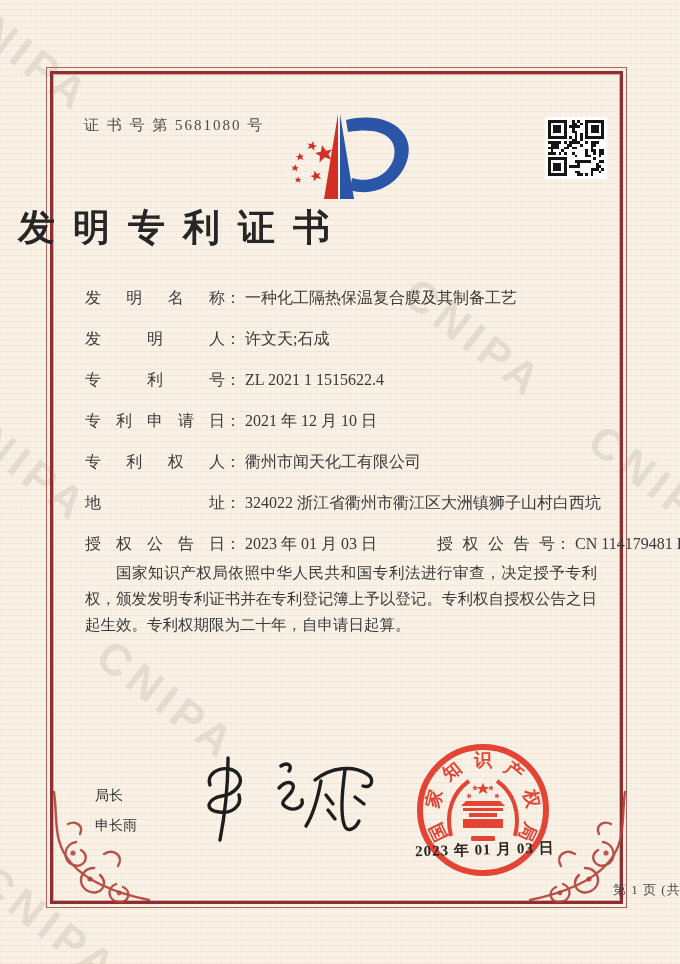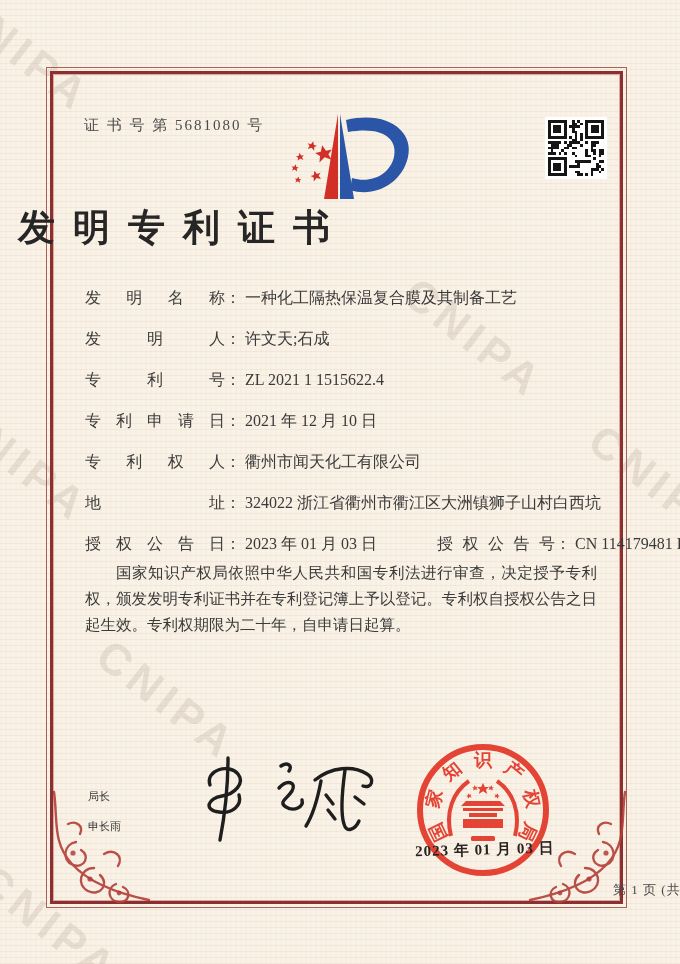--- a/index.html
+++ b/index.html
@@ -29,21 +29,21 @@
     font-size:37px; font-weight:bold; letter-spacing:18px; text-indent:18px; color:#262626;
   }
   .fields{ position:absolute; left:85px; top:288px; width:515px; font-size:16px;}
   .frow{ height:20px; line-height:20px; margin-bottom:21px; white-space:nowrap;}
   .flabel{ display:inline-block; width:140px; text-align:justify; text-align-last:justify; vertical-align:top; color:#3c3c3c;}
   .flabel2{ display:inline-block; width:118px; text-align:justify; text-align-last:justify; vertical-align:top; color:#3c3c3c;}
   .fvalue{ color:#3a3a3a;}
   .gdate{ display:inline-block; width:188px;}
   .paras{ position:absolute; left:85px; top:560px; width:512px; font-size:15.5px; line-height:26px; text-align:justify; color:#3a3a3a;}
   .paras p{ margin:0; text-indent:2em;}
-  .signer{ position:absolute; left:88px; top:781px; font-size:11px; line-height:30px; color:#333;}
+  .signer{ position:absolute; left:95px; top:781px; font-size:14px; line-height:30px; color:#333;}
   .signature{ position:absolute; left:175px; top:750px; width:210px; height:95px;}
   .seal{ position:absolute; left:413px; top:740px; width:140px; height:140px; opacity:0.94;}
   .seal-date{
     position:absolute; left:415px; top:840px; width:170px;
     font:700 15px "Liberation Serif", serif; color:#28231f; letter-spacing:1px;
     transform:rotate(-1.5deg); white-space:nowrap;
   }
   .page-num{ position:absolute; left:0; top:881px; width:100%; text-align:right; font-size:13px; letter-spacing:1px; color:#4a4a4a;margin-left:36px;}
   .cont-note{ position:absolute; left:0; top:917px; width:100%; text-align:center; font-size:13.5px; letter-spacing:2px; color:#3e3e3e;}
   .corner-orn{ position:absolute; width:105px; height:115px;}

